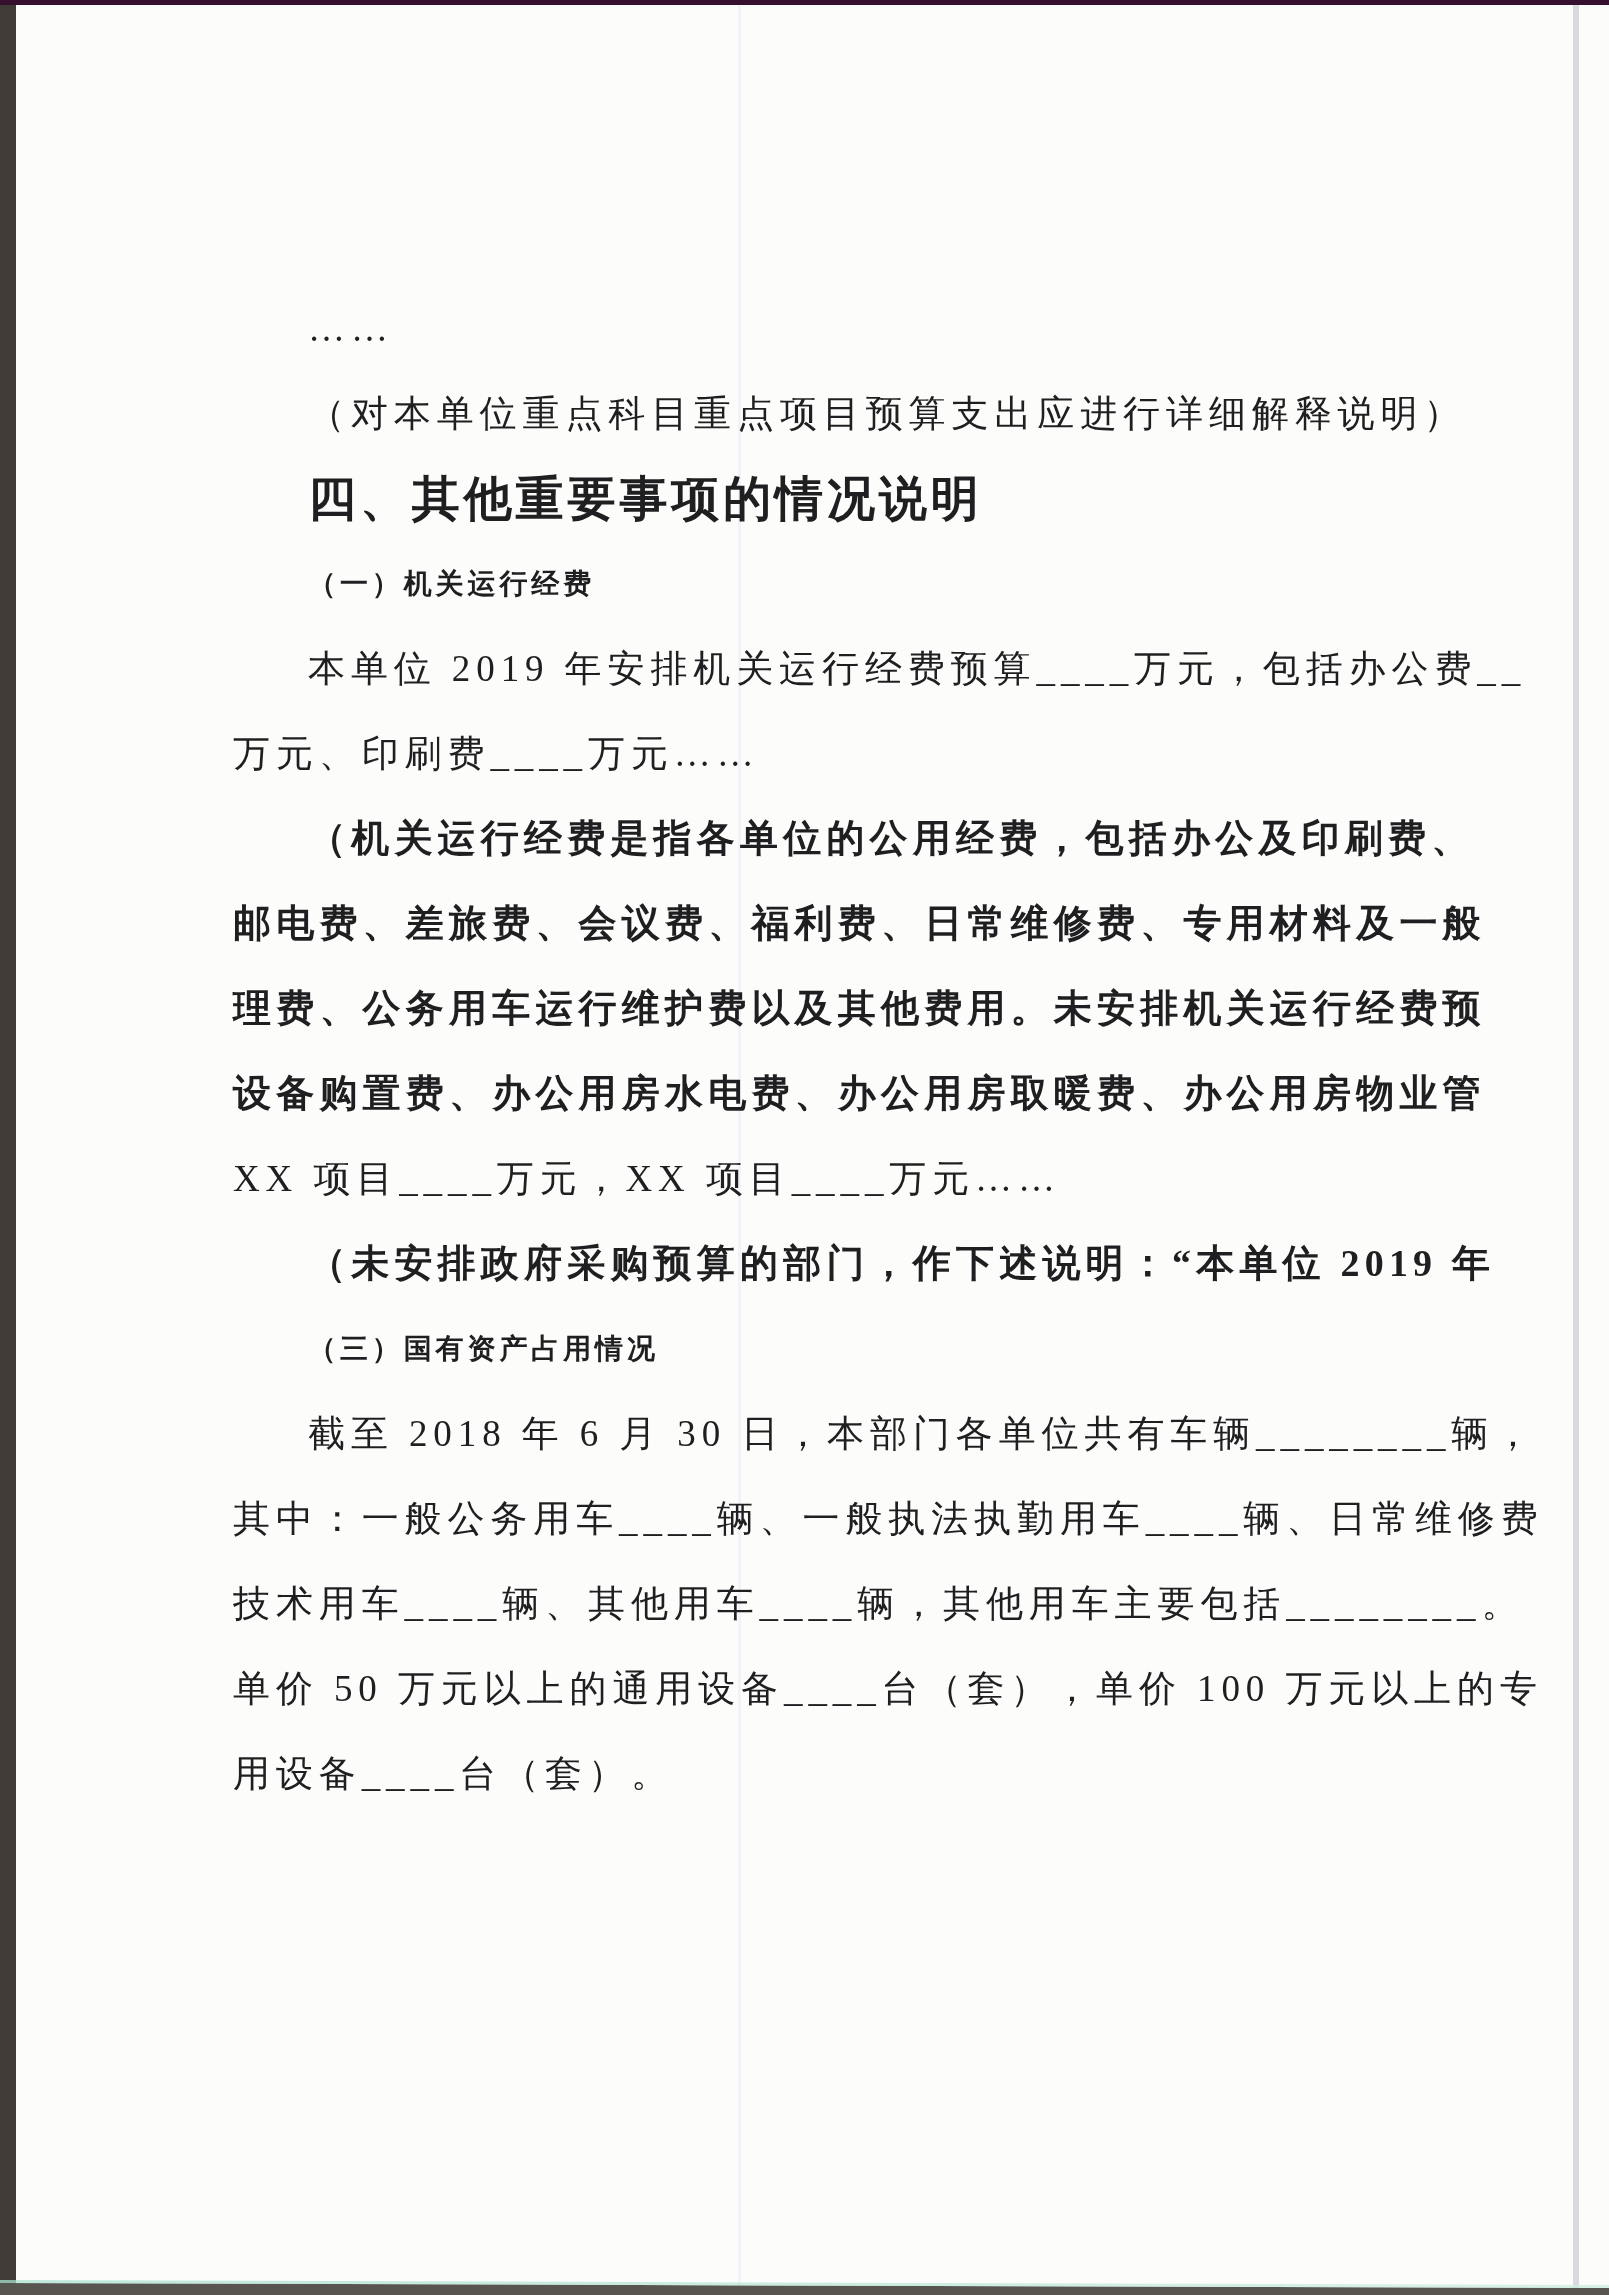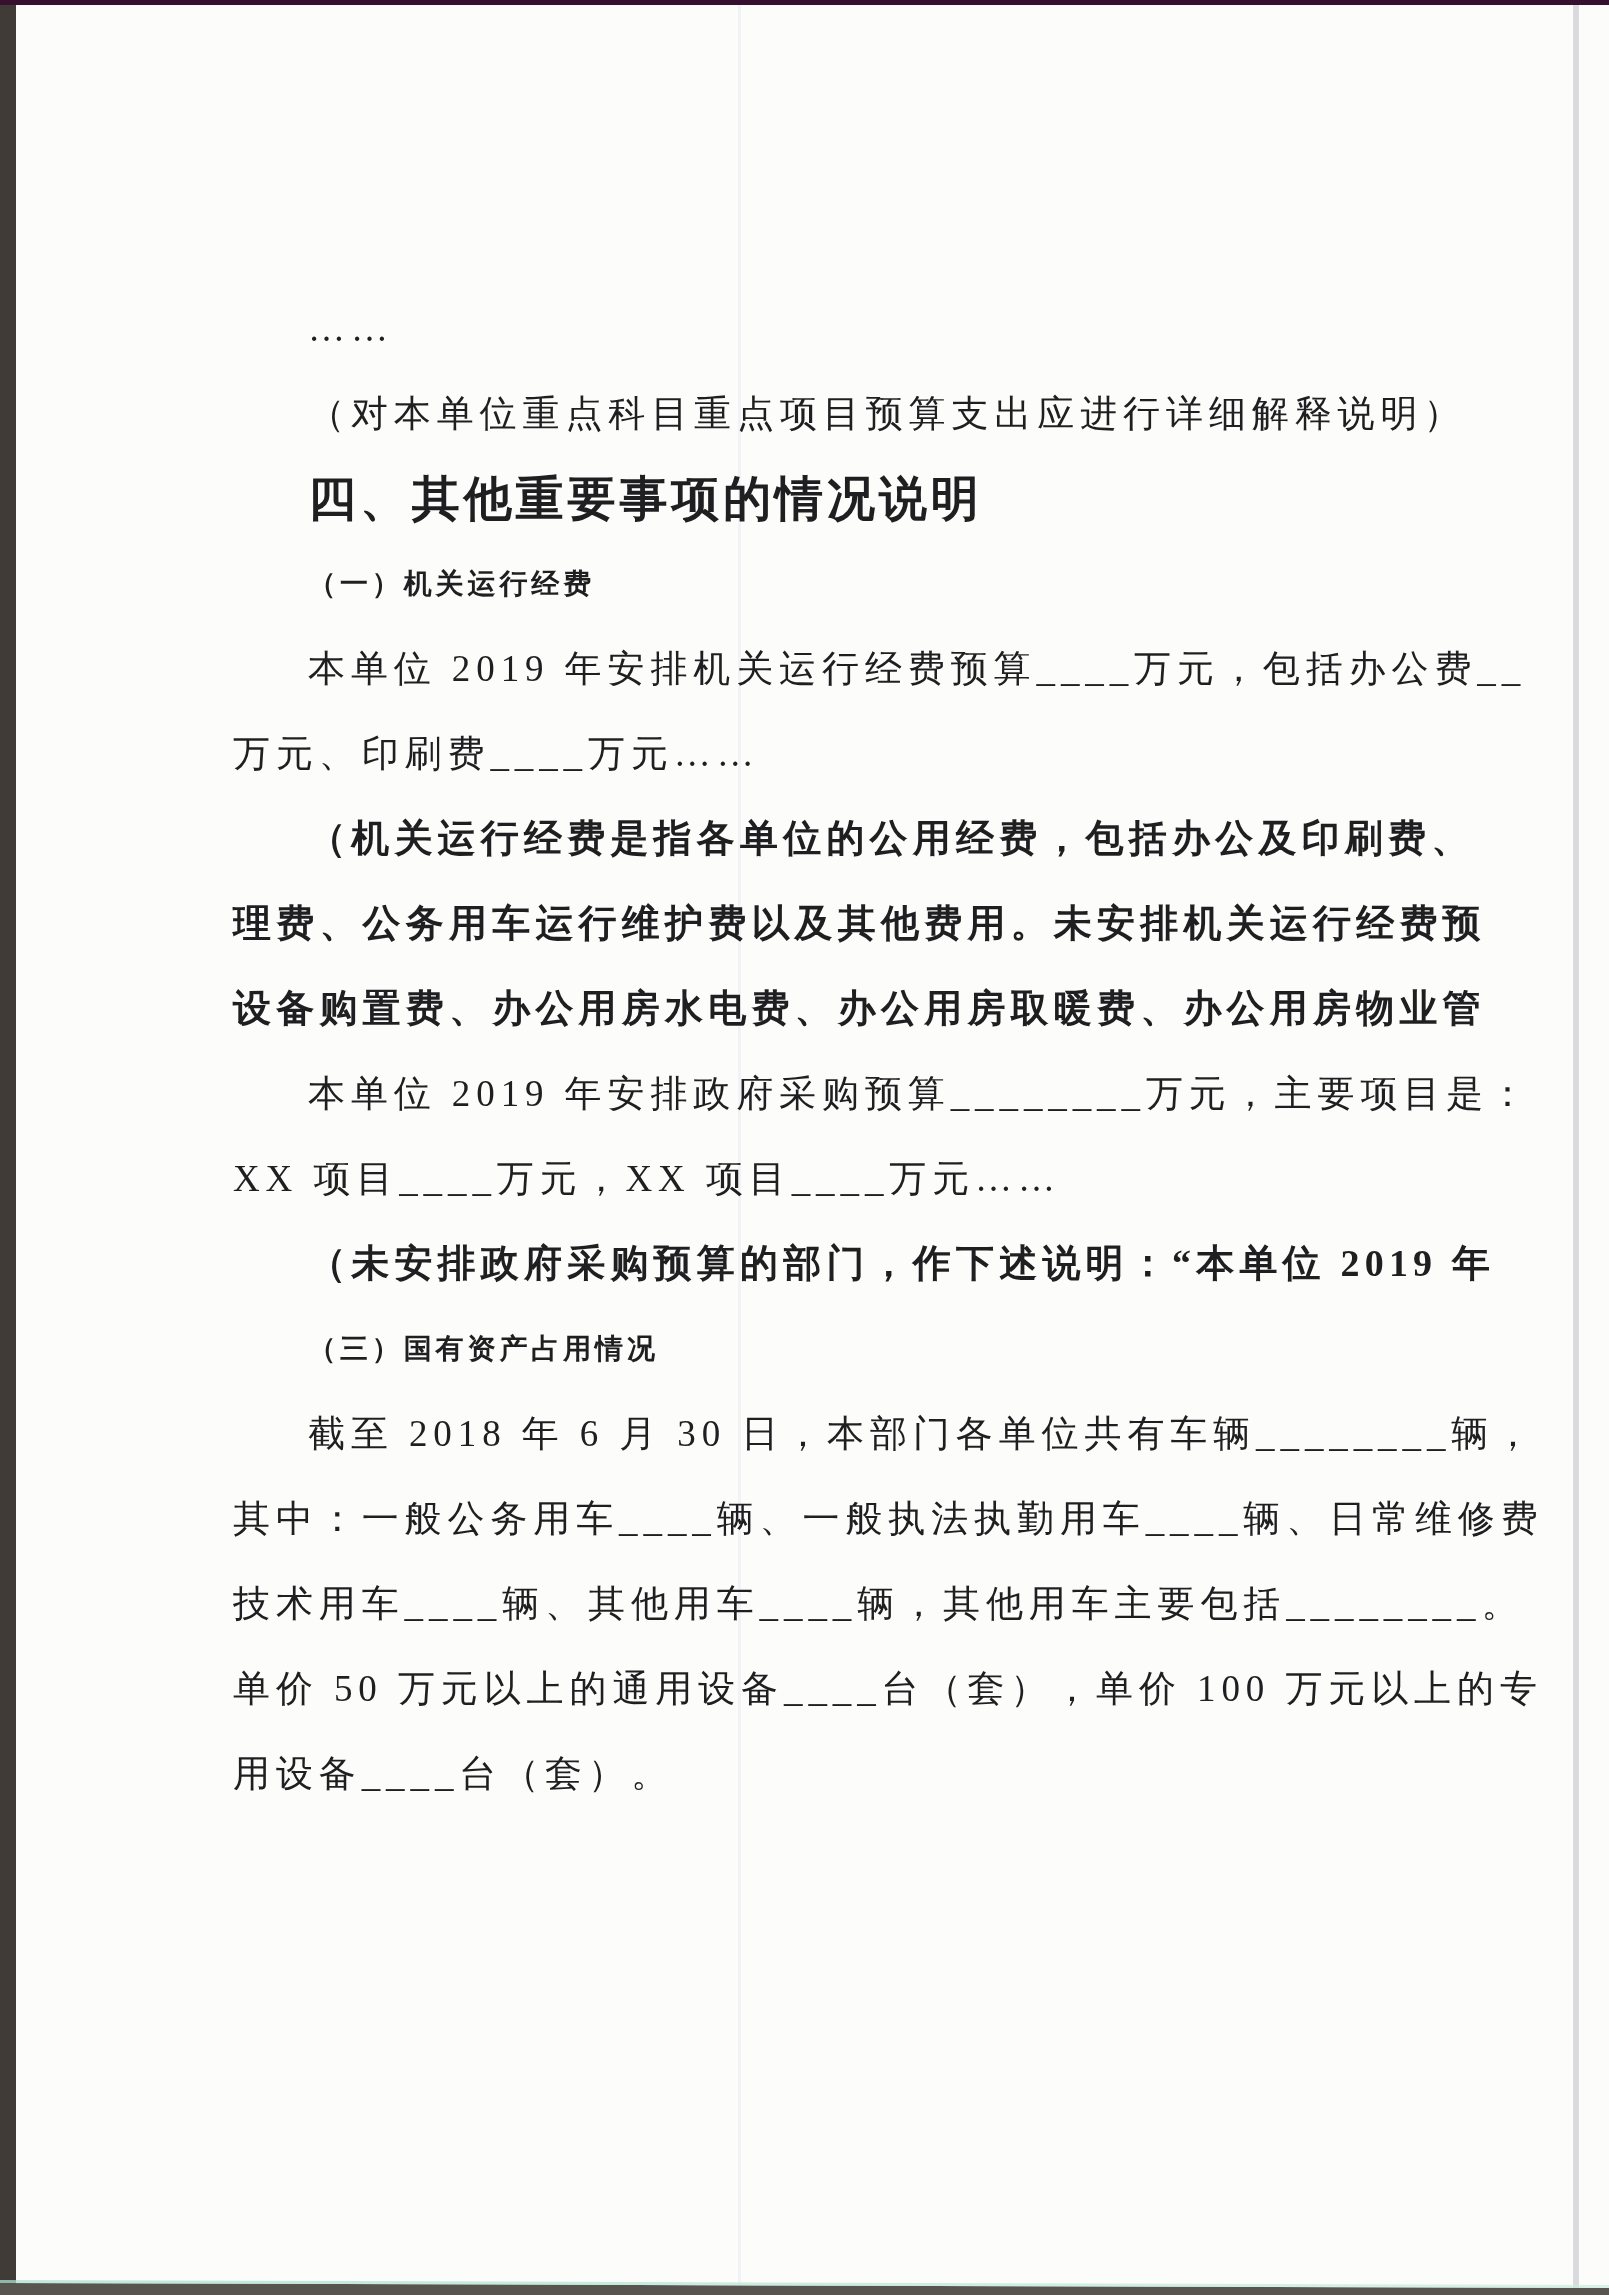--- a/index.html
+++ b/index.html
@@ -93,23 +93,23 @@
   <div class="edge-bottom"></div>
 
   <div class="textblock">
     <div class="ln indent">……</div>
     <div class="ln indent">（对本单位重点科目重点项目预算支出应进行详细解释说明）</div>
     <div class="ln indent h2">四、其他重要事项的情况说明</div>
     <div class="ln indent h3">（一）机关运行经费</div>
     <div class="ln indent">本单位 2019 年安排机关运行经费预算____万元，包括办公费__</div>
     <div class="ln">万元、印刷费____万元……</div>
     <div class="ln indent b">（机关运行经费是指各单位的公用经费，包括办公及印刷费、</div>
+    <div class="ln b">邮电费、差旅费、会议费、福利费、日常维修费、专用材料及一般</div>
     <div class="ln b">理费、公务用车运行维护费以及其他费用。未安排机关运行经费预</div>
     <div class="ln b">设备购置费、办公用房水电费、办公用房取暖费、办公用房物业管</div>
-    <div class="ln indent">本单位 2019 年安排政府采购预算________万元，主要项目是：</div>
     <div class="ln">XX 项目____万元，XX 项目____万元……</div>
     <div class="ln indent b">（未安排政府采购预算的部门，作下述说明：“本单位 2019 年</div>
     <div class="ln indent h3">（三）国有资产占用情况</div>
     <div class="ln indent">截至 2018 年 6 月 30 日，本部门各单位共有车辆________辆，</div>
     <div class="ln">其中：一般公务用车____辆、一般执法执勤用车____辆、日常维修费</div>
     <div class="ln">技术用车____辆、其他用车____辆，其他用车主要包括________。</div>
     <div class="ln">单价 50 万元以上的通用设备____台（套），单价 100 万元以上的专</div>
     <div class="ln">用设备____台（套）。</div>
   </div>
 </div>

